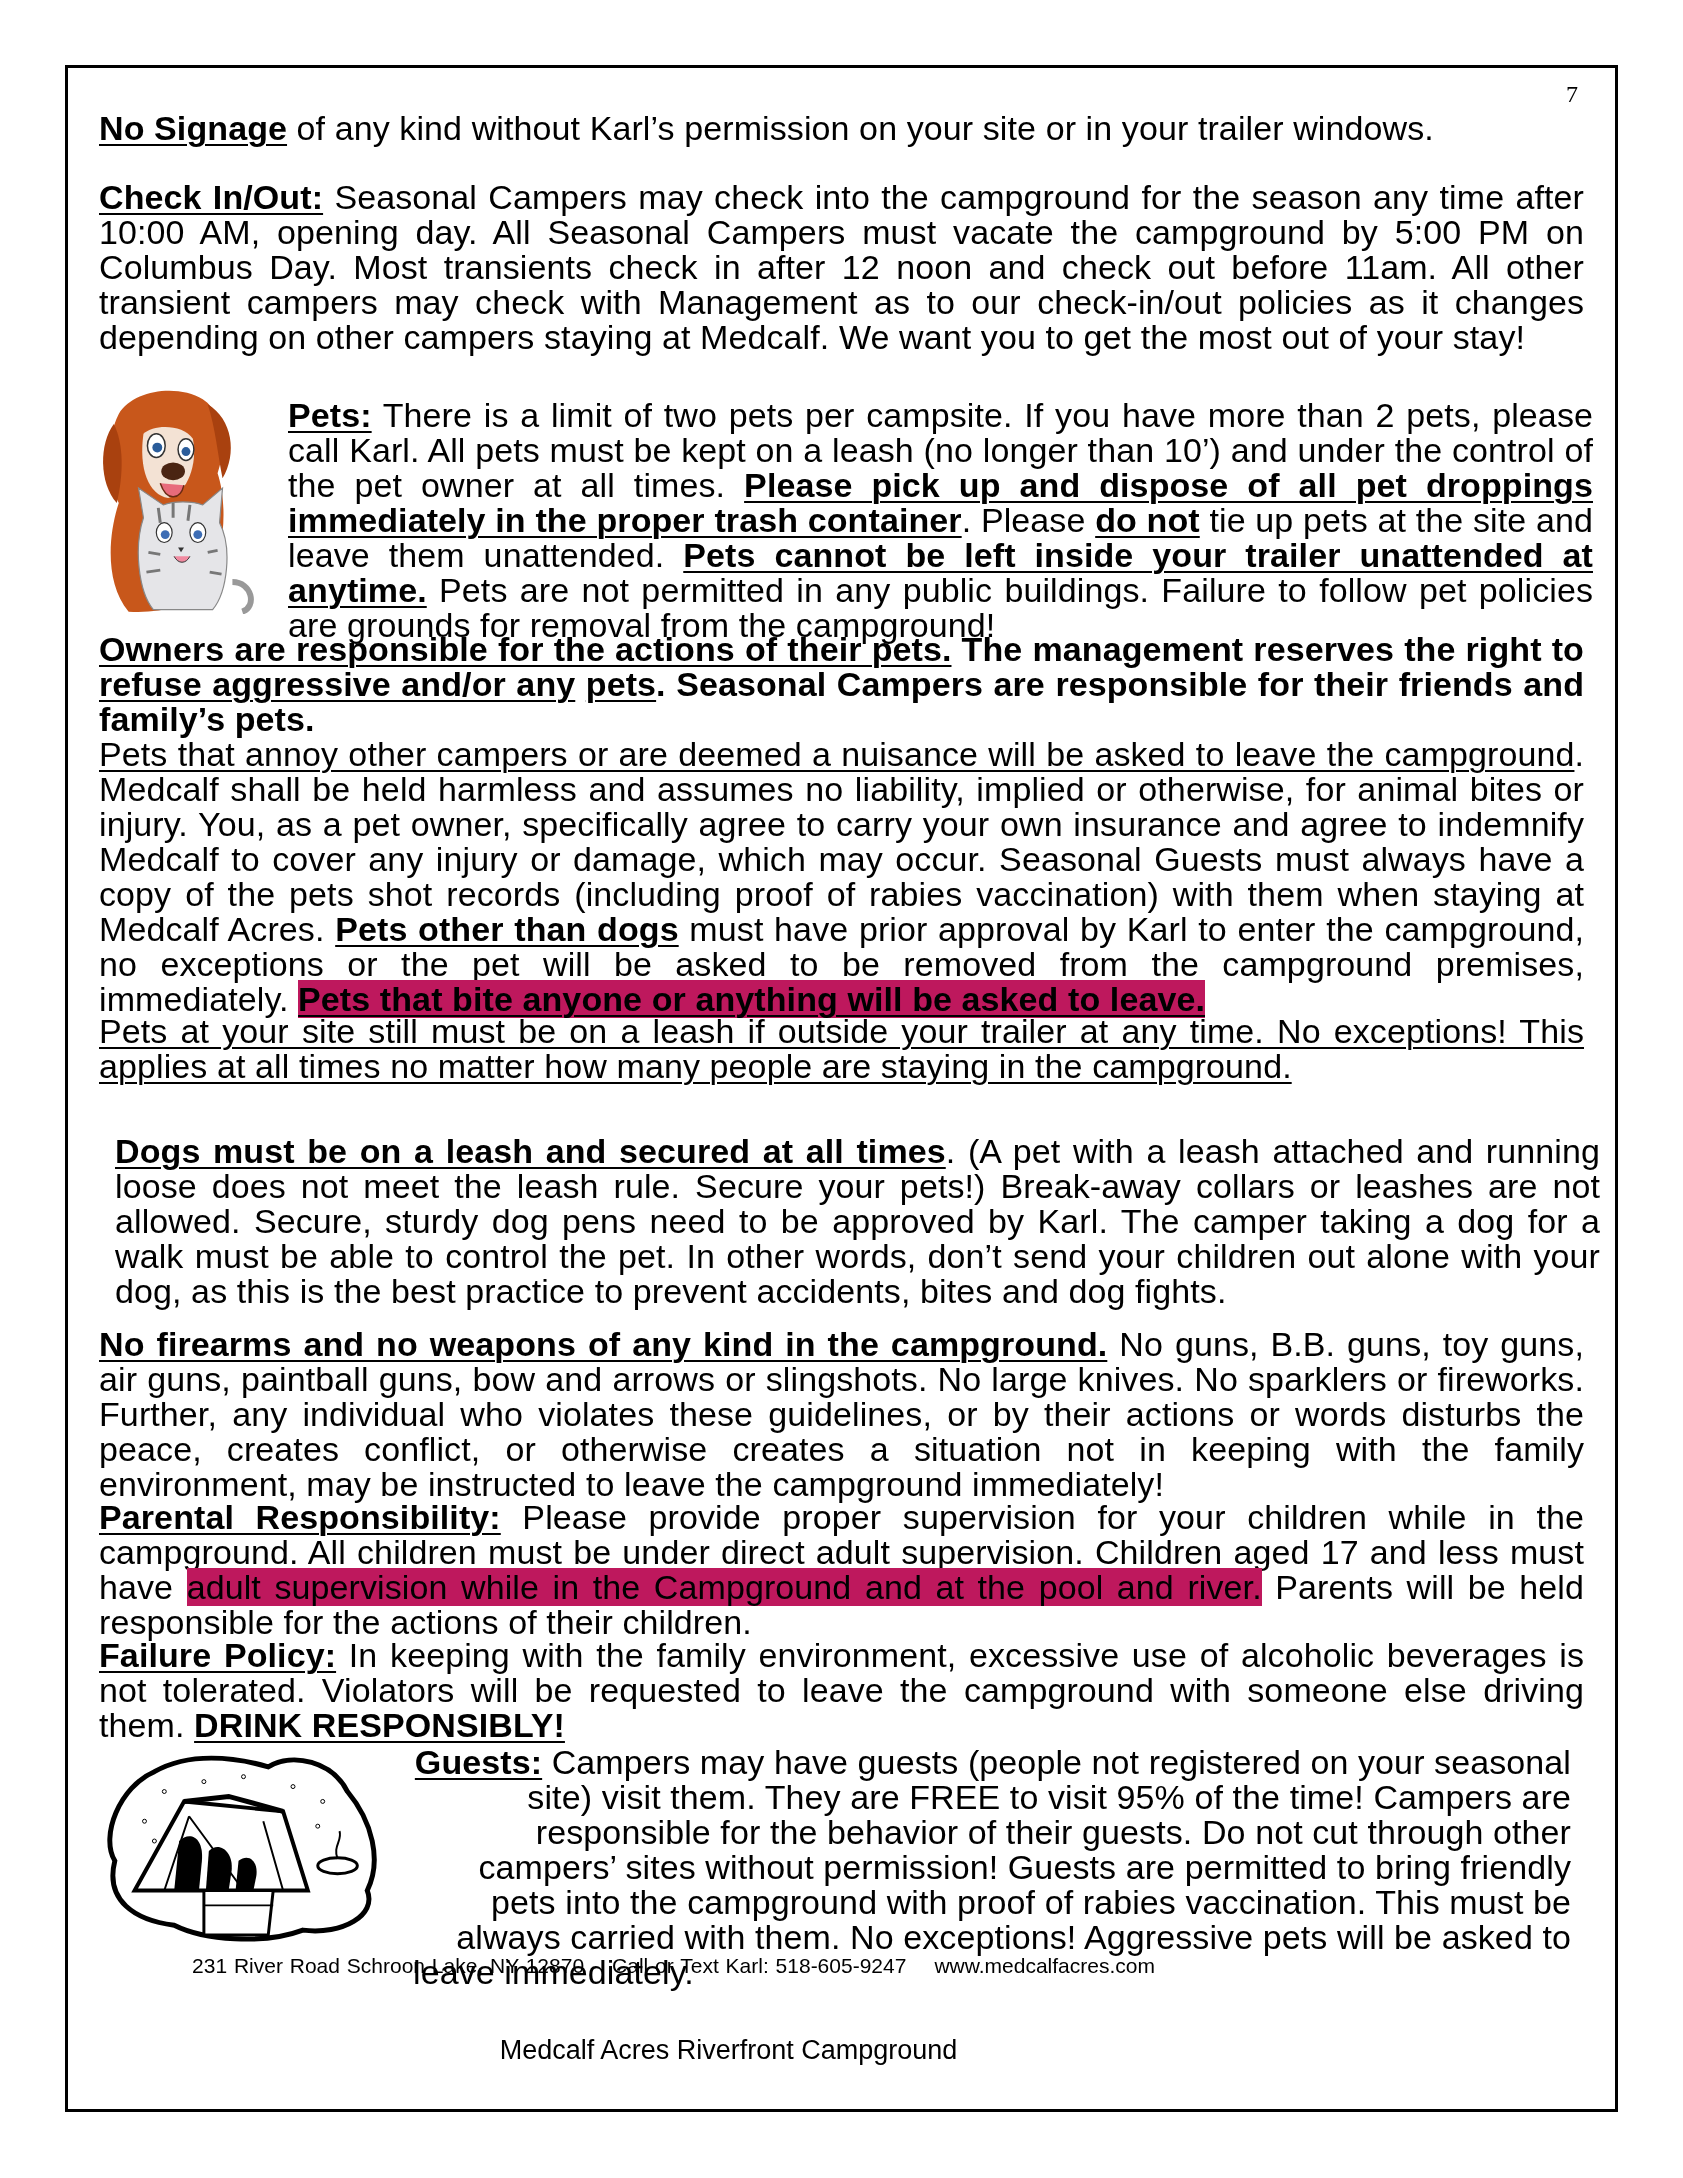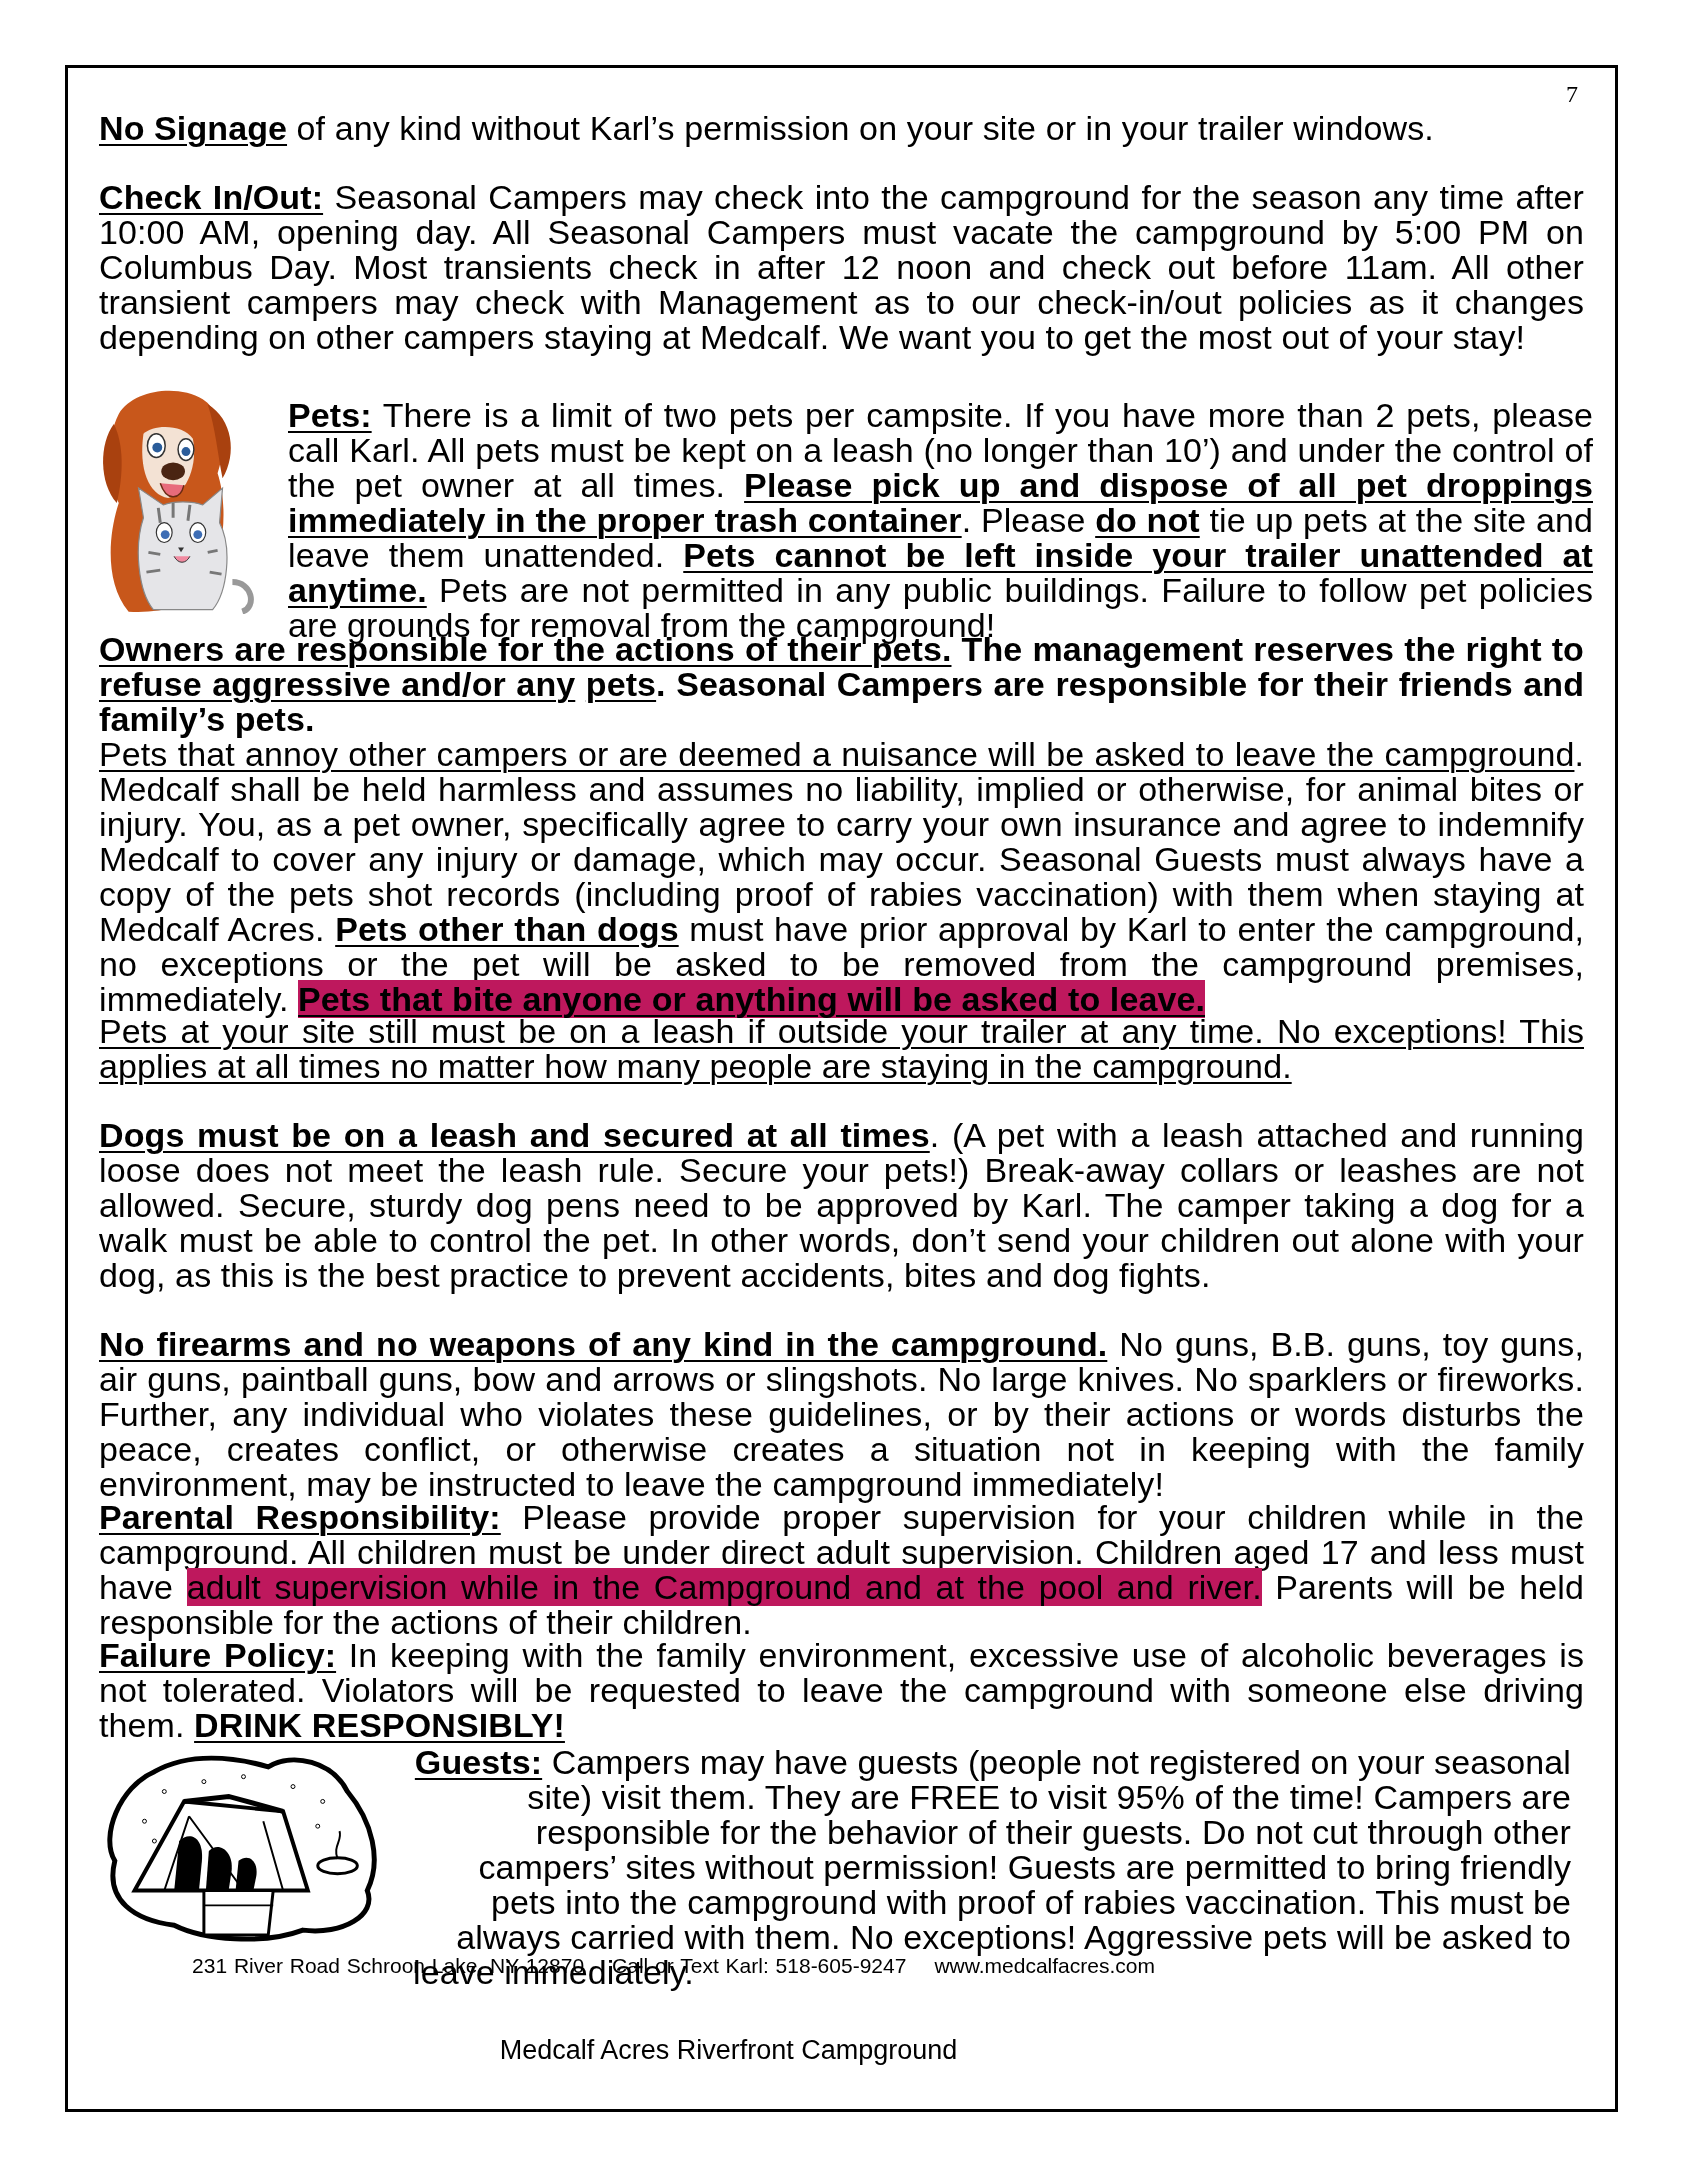--- a/index.html
+++ b/index.html
@@ -82,21 +82,21 @@
 </p>
 
 <p class="para p-annoy" style="margin:0">
   <span class="u">Pets that annoy other campers or are deemed a nuisance will be asked to leave the campground</span><span>. Medcalf shall be held harmless and assumes no liability, implied or otherwise, for animal bites or injury. You, as a pet owner, specifically agree to carry your own insurance and agree to indemnify Medcalf to cover any injury or damage, which may occur. Seasonal Guests must always have a copy of the pets shot records (including proof of rabies vaccination) with them when staying at Medcalf Acres.  </span><span class="u b">Pets other than dogs</span><span> must have prior approval by Karl to enter the campground, no exceptions or the pet will be asked to be removed from the campground premises, immediately. </span><span class="u b hl">Pets that bite anyone or anything will be asked to leave.</span>
 </p>
 
 <p class="para p-leash" style="margin:0">
   <span class="u">Pets at your site still must be on a leash if outside your trailer at any time. No exceptions! This applies at all times no matter how many people are staying in the campground.</span>
 </p>
 
-<p class="para p-dogs" style="margin:0">
+<p class="para p-dogs" style="margin:16px">
   <span class="u b">Dogs must be on a leash and secured at all times</span><span>. (A pet with a leash attached and running loose does not meet the leash rule. Secure your pets!) Break-away collars or leashes are not allowed. Secure, sturdy dog pens need to be approved by Karl. The camper taking a dog for a walk must be able to control the pet. In other words, don’t send your children out alone with your dog, as this is the best practice to prevent accidents, bites and dog fights.</span>
 </p>
 
 <p class="para p-firearms" style="margin:0">
   <span class="u b">No firearms and no weapons of any kind in the campground.</span><span> No guns, B.B. guns, toy guns, air guns, paintball guns, bow and arrows or slingshots. No large knives. No sparklers or fireworks. Further, any individual who violates these guidelines, or by their actions or words disturbs the peace, creates conflict, or otherwise creates a situation not in keeping with the family environment, may be instructed to leave the campground immediately!</span>
 </p>
 
 <p class="para p-parental" style="margin:0">
   <span class="u b">Parental Responsibility:</span><span> Please provide proper supervision for your children while in the campground. All children must be under direct adult supervision. Children aged 17 and less must have </span><span class="hl">adult supervision while in the Campground and at the pool and river.</span><span>  Parents will be held responsible for the actions of their children.</span>
 </p>

